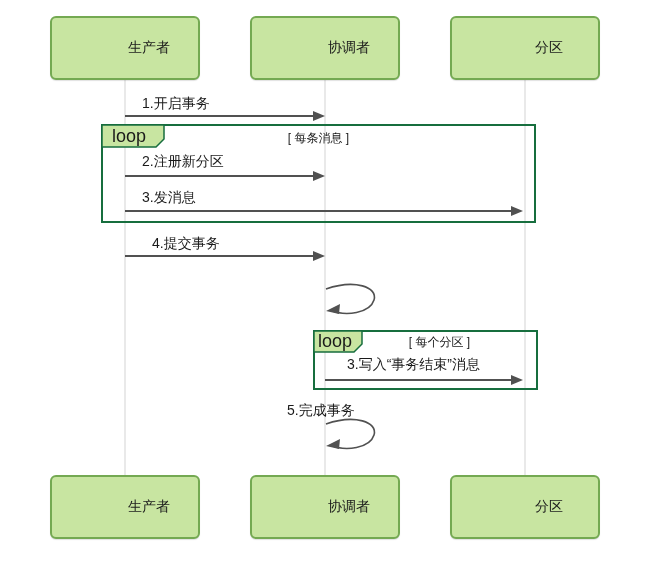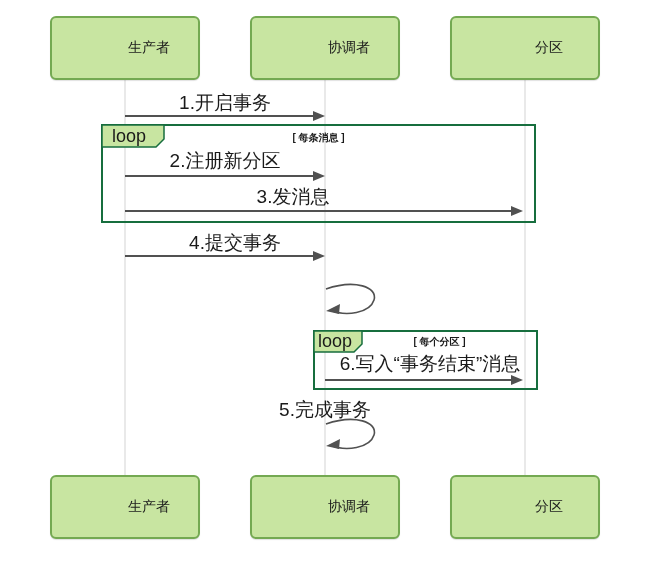--- a/index.html
+++ b/index.html
@@ -58,40 +58,40 @@
     display:flex;
     align-items:center;
     justify-content:center;
     font-size:14px;
     color:var(--text,#1a1a1a);
     box-shadow:0 1px 1px rgba(0,0,0,0.12);
     padding-left:48px;
   }
   .msg-label{
     position:absolute;
-    font-size:19px;
+    font-size:14px;
     line-height:16px;
     color:var(--text,#1a1a1a);
-    text-align:center;
+    text-align:left;
     white-space:nowrap;
+    padding-left:17px;
   }
   .loop-kw{
     position:absolute;
     font-size:18px;
     line-height:20px;
     color:var(--text,#1a1a1a);
     text-align:center;
   }
   .loop-cond{
     position:absolute;
-    font-size:10px;
+    font-size:12px;
     line-height:18px;
     color:var(--text,#1a1a1a);
     text-align:center;
-    font-weight:bold;
   }
 </style>
 </head>
 <body>
 
 <div id="canvas">
 
   <svg id="overlay" width="654" height="570" viewBox="0 0 654 570" xmlns="http://www.w3.org/2000/svg">
 
     <line class="lifeline" x1="125" y1="80" x2="125" y2="475"></line>
@@ -148,16 +148,16 @@
 
   <div class="loop-kw" style="left:102px;top:126px;width:54px">loop</div>
   <div class="loop-cond" style="left:102px;top:129px;width:433px">[ 每条消息 ]</div>
   <div class="loop-kw" style="left:314px;top:331px;width:42px">loop</div>
   <div class="loop-cond" style="left:328px;top:333px;width:223px">[ 每个分区 ]</div>
 
   <div class="msg-label" style="left:125px;top:95px;width:200px">1.开启事务</div>
   <div class="msg-label" style="left:125px;top:153px;width:200px">2.注册新分区</div>
   <div class="msg-label" style="left:125px;top:189px;width:336px">3.发消息</div>
   <div class="msg-label" style="left:135px;top:235px;width:200px">4.提交事务</div>
-  <div class="msg-label" style="left:330px;top:356px;width:200px">6.写入“事务结束”消息</div>
+  <div class="msg-label" style="left:330px;top:356px;width:200px">3.写入“事务结束”消息</div>
   <div class="msg-label" style="left:270px;top:402px;width:110px">5.完成事务</div>
 
 </div>
 
 </body></html>

